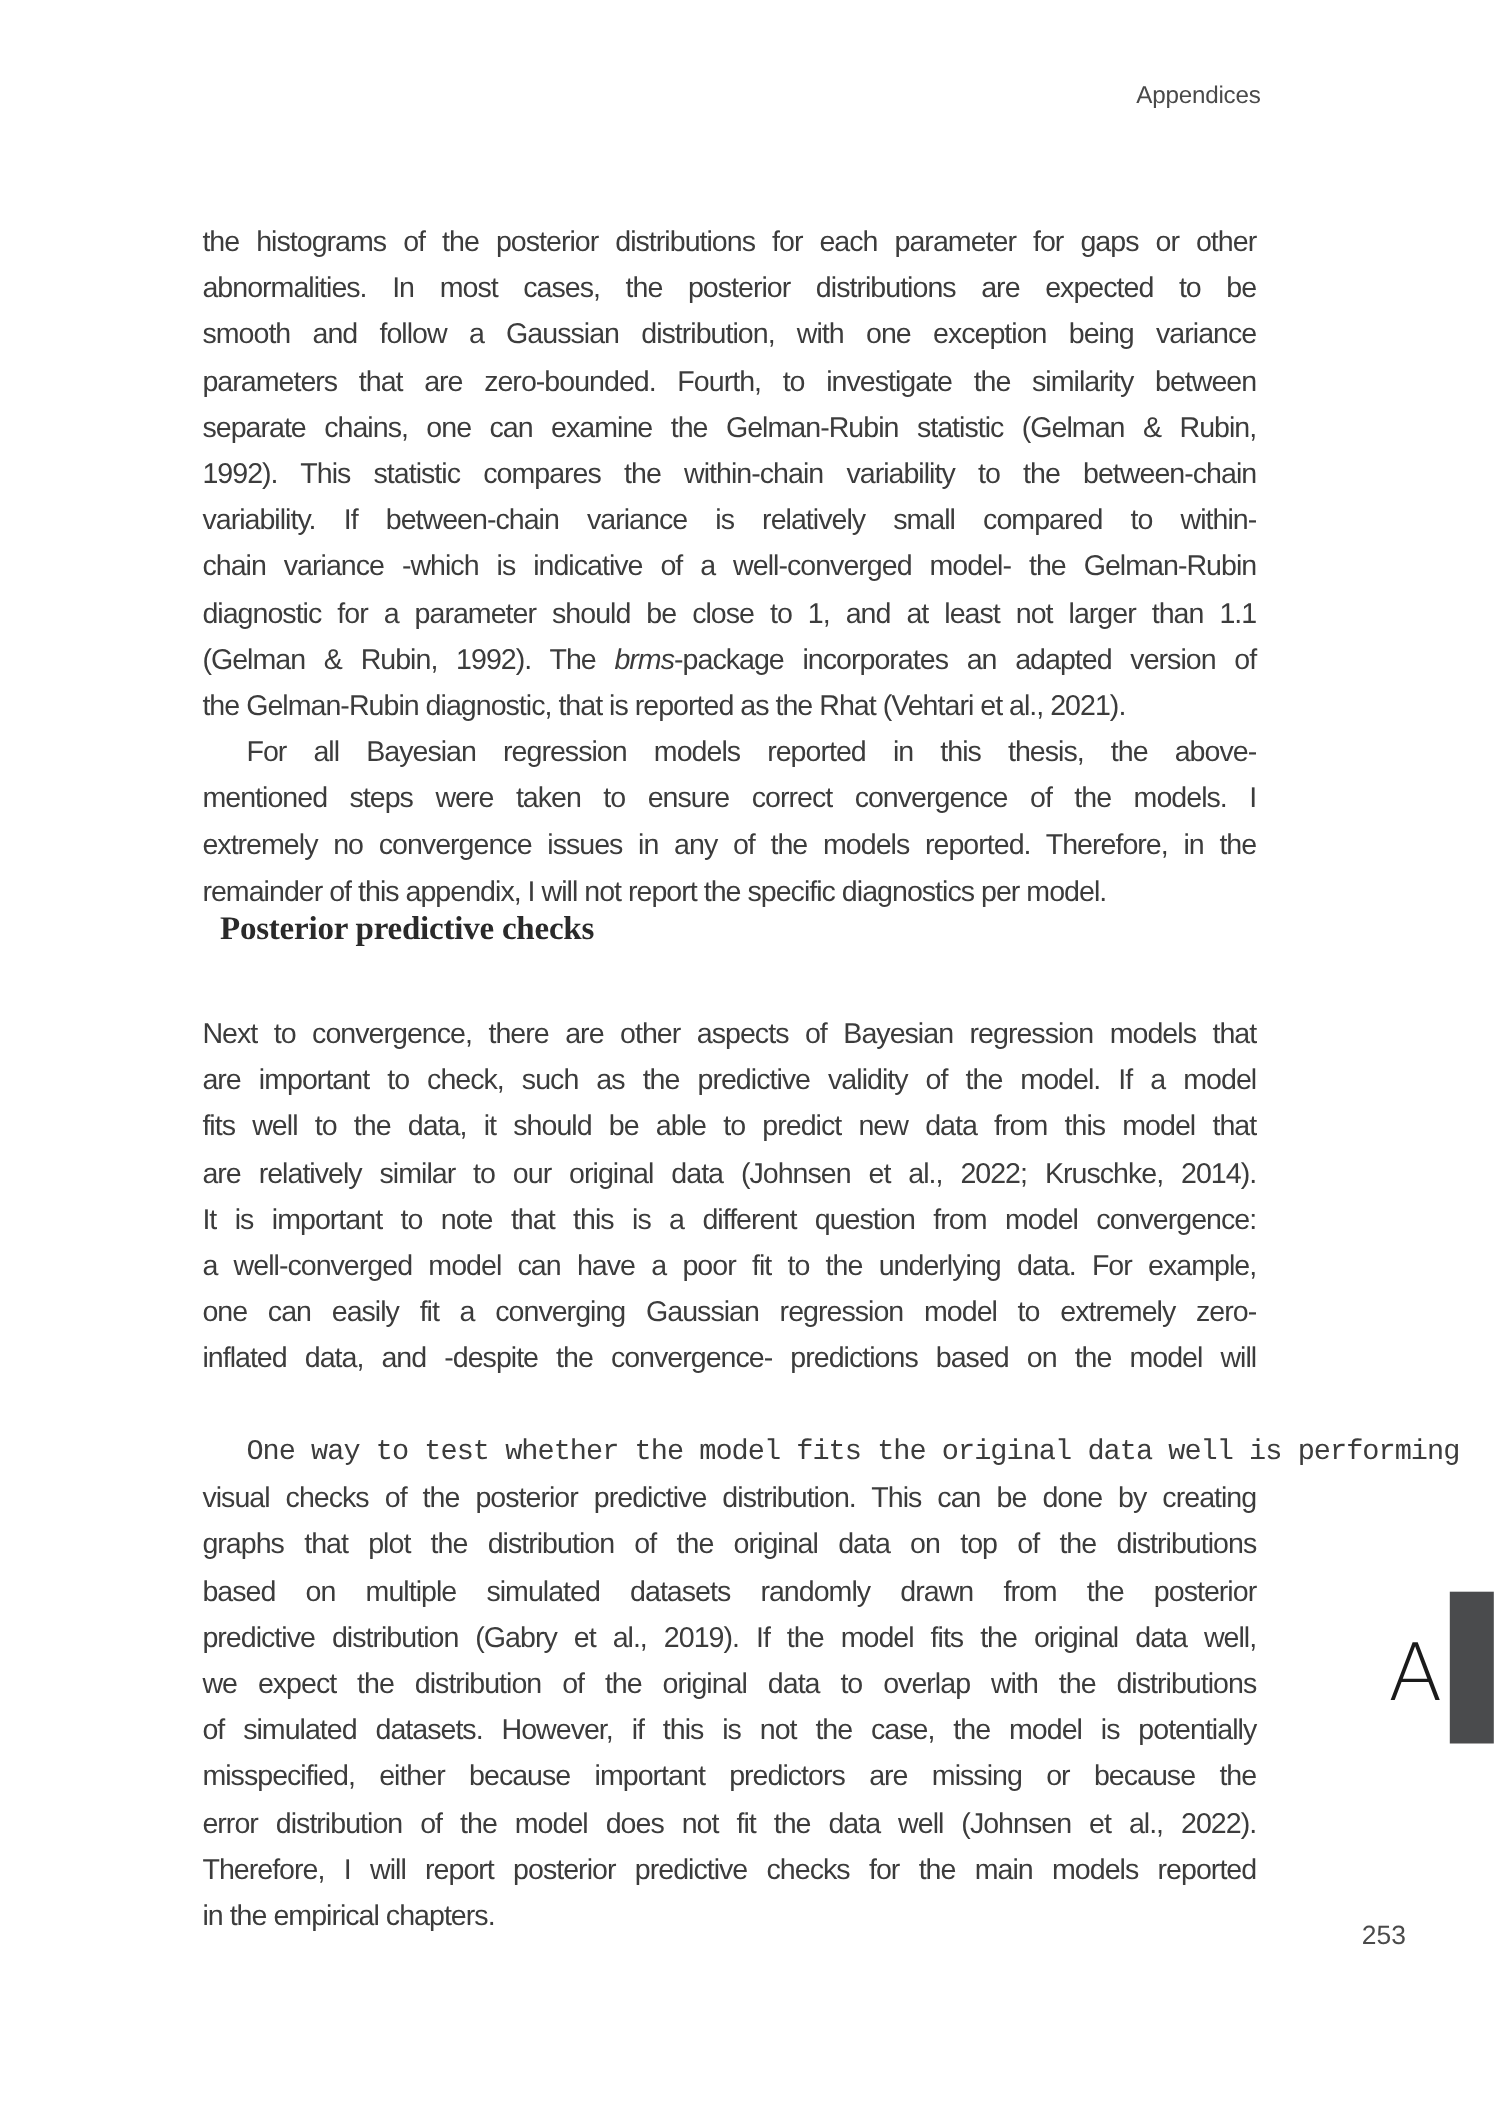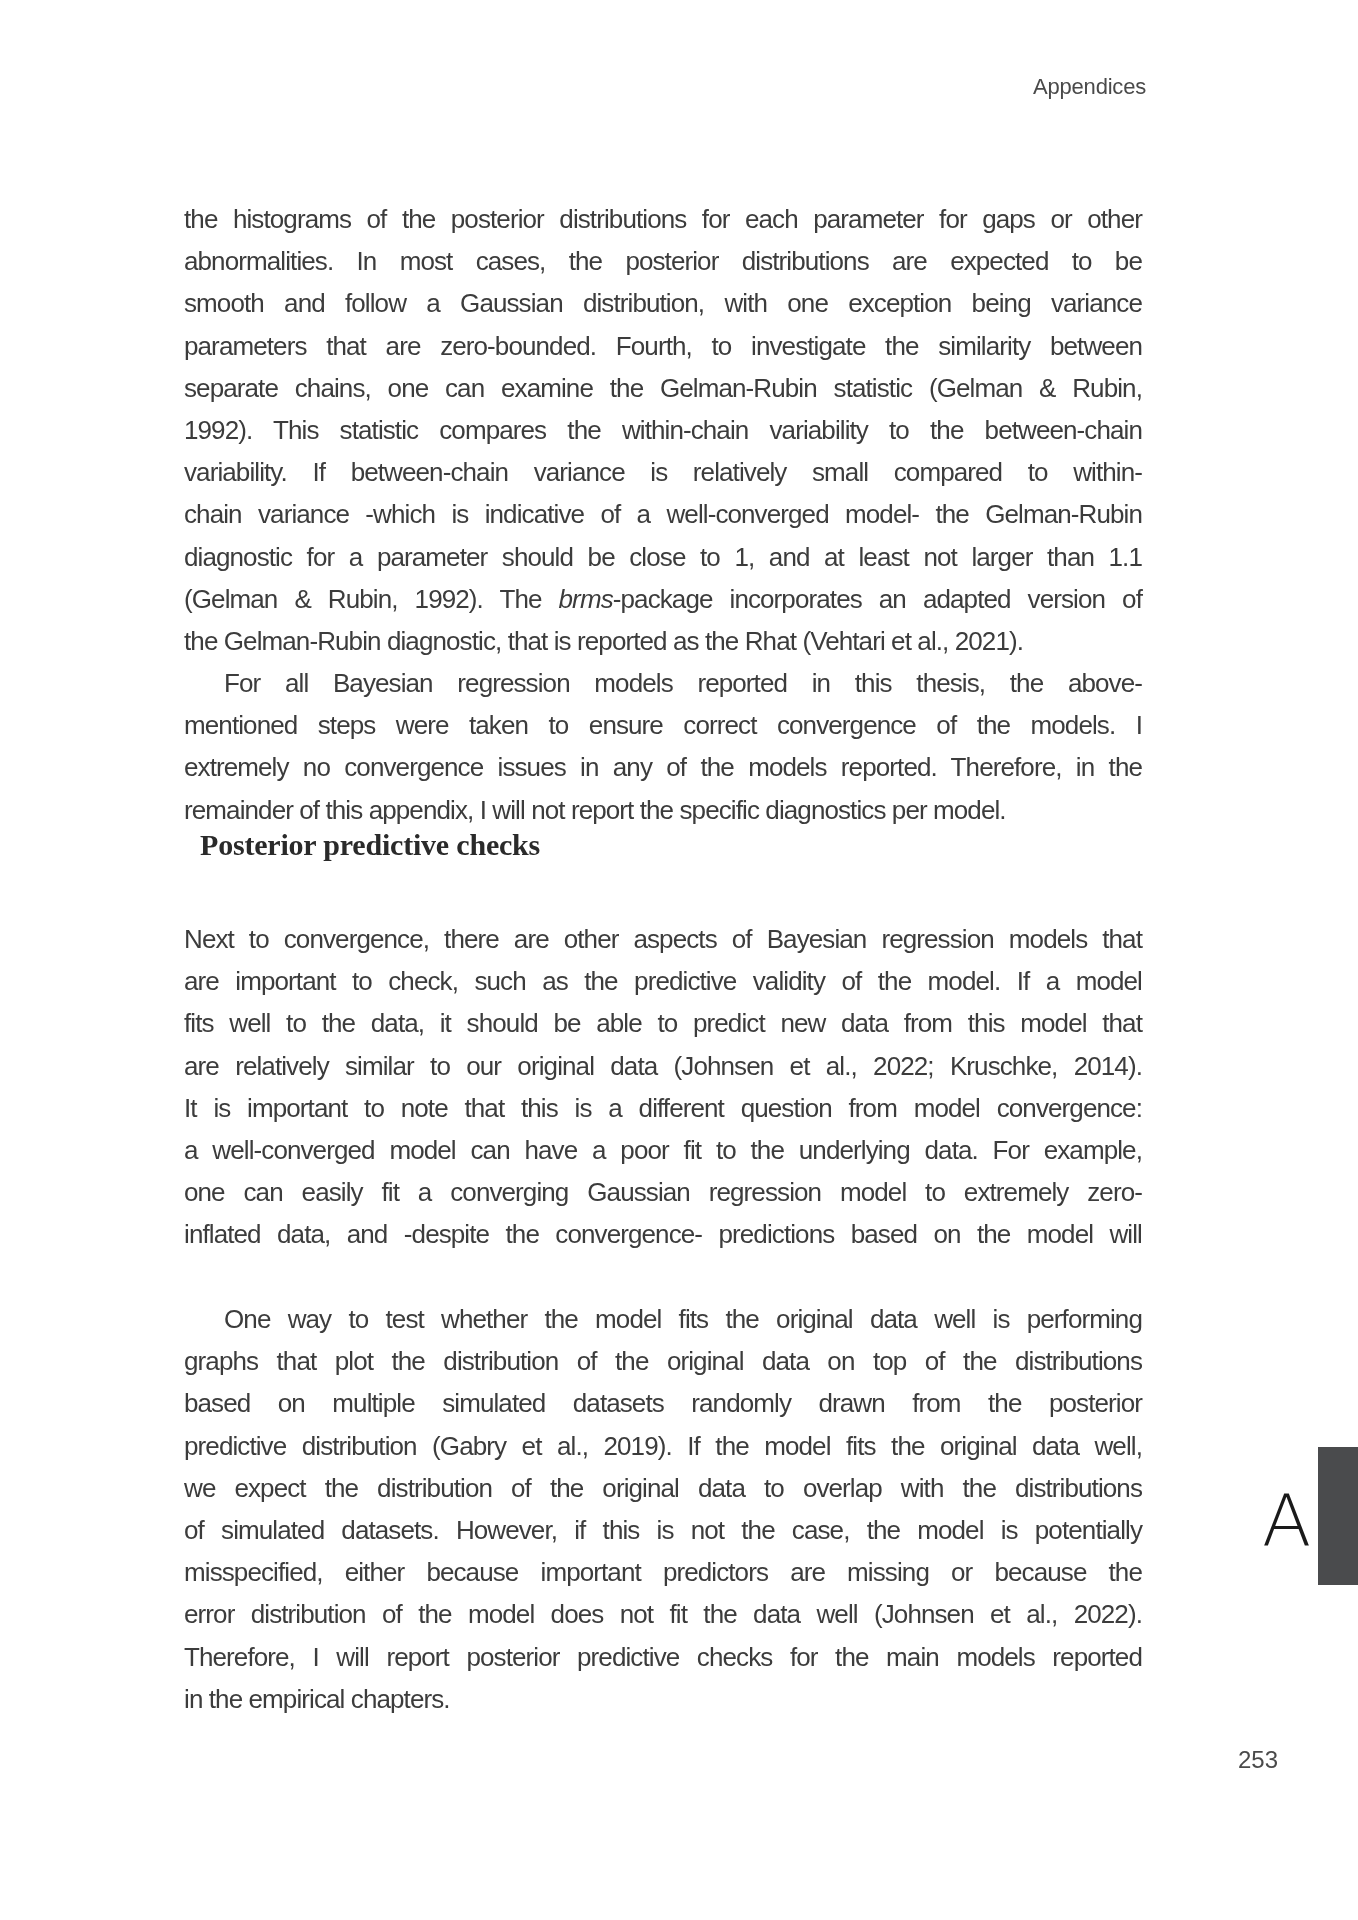--- a/index.html
+++ b/index.html
@@ -48,21 +48,22 @@
   <span class="line" style="word-spacing: 0px;">are important to check, such as the predictive validity of the model. If a model</span>
   <span class="line" style="word-spacing: 0px;">fits well to the data, it should be able to predict new data from this model that</span>
   <span class="line" style="word-spacing: 0px;">are relatively similar to our original data (Johnsen et al., 2022; Kruschke, 2014).</span>
   <span class="line" style="word-spacing: 0px;">It is important to note that this is a different question from model convergence:</span>
   <span class="line" style="word-spacing: 0px;">a well-converged model can have a poor fit to the underlying data. For example,</span>
   <span class="line" style="word-spacing: 0px;">one can easily fit a converging Gaussian regression model to extremely zero-</span>
   <span class="line" style="word-spacing: 0px;">inflated data, and -despite the convergence- predictions based on the model will</span>
 </div>
 
 <div class="body-text" style="top:1298px;">
-  <span class="line indent" style="word-spacing: 0px;">One way to test whether the model fits the original data well is performing</span>
+  <span class="line indent" style="word-spacing: 0px; font-family: Liberation Mono, monospace;">One way to test whether the model fits the original data well is performing</span>
+  <span class="line" style="word-spacing: 0px;">visual checks of the posterior predictive distribution. This can be done by creating</span>
   <span class="line" style="word-spacing: 0px;">graphs that plot the distribution of the original data on top of the distributions</span>
   <span class="line" style="word-spacing: 0px;">based on multiple simulated datasets randomly drawn from the posterior</span>
   <span class="line" style="word-spacing: 0px;">predictive distribution (Gabry et al., 2019). If the model fits the original data well,</span>
   <span class="line" style="word-spacing: 0px;">we expect the distribution of the original data to overlap with the distributions</span>
   <span class="line" style="word-spacing: 0px;">of simulated datasets. However, if this is not the case, the model is potentially</span>
   <span class="line" style="word-spacing: 0px;">misspecified, either because important predictors are missing or because the</span>
   <span class="line" style="word-spacing: 0px;">error distribution of the model does not fit the data well (Johnsen et al., 2022).</span>
   <span class="line" style="word-spacing: 0px;">Therefore, I will report posterior predictive checks for the main models reported</span>
   <span class="line last">in the empirical chapters.</span>
 </div>

